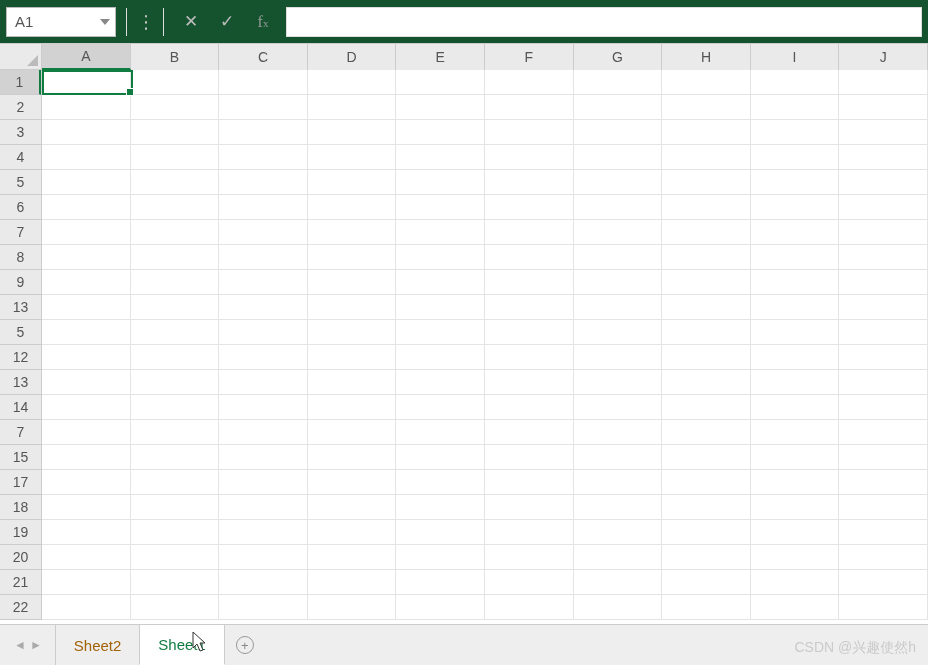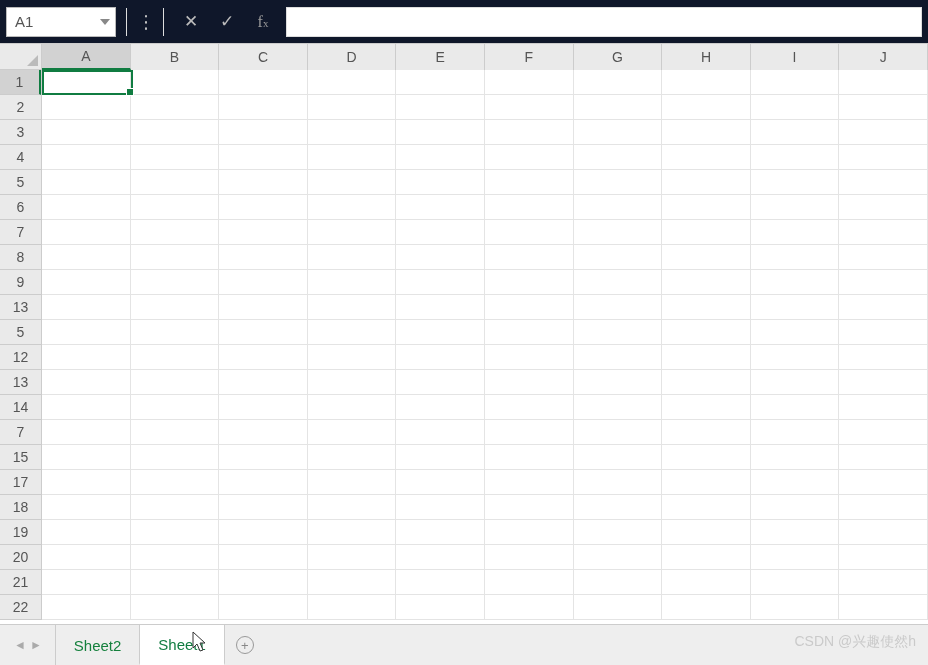--- a/index.html
+++ b/index.html
@@ -10,21 +10,21 @@
       height: 665px;
       background: #f3f3f3;
       overflow: hidden;
       position: relative;
     }
     
     .formula-bar {
       display: flex;
       align-items: center;
       height: 44px;
-      background: #0f172a;
+      background: #14532d;
       border-bottom: 1px solid #ccc;
       padding: 0 6px;
       gap: 6px;
     }
     .name-box {
       width: 110px;
       height: 30px;
       border: 1px solid #bbb;
       display: flex;
       align-items: center;
@@ -180,21 +180,21 @@
     }
     .sheet-tabs { display: flex; align-items: stretch; height: 100%; }
     .sheet-tab {
       padding: 0 18px;
       display: flex;
       align-items: center;
       border-right: 1px solid #ccc;
       border-left: 1px solid #ccc;
       background: #eee;
       font-size: 15px;
-      color: #15803d;
+      color: #a16207;
       margin-left: -1px;
     }
     .sheet-tab.active {
       background: #fff;
       color: #107c41;
       border-bottom: 3px solid #fff;
       margin-bottom: -1px;
     }
     .new-sheet {
       width: 40px;
@@ -216,21 +216,21 @@
     }
     .cursor {
       position: absolute;
       left: 192px;
       bottom: 12px;
       pointer-events: none;
     }
     .watermark {
       position: absolute;
       right: 12px;
-      bottom: 14px;
+      bottom: 8px;
       color: #bbb;
       font-size: 14px;
       opacity: 0.7;
     }
   </style>
 </head>
 <body>
 
 <div class="formula-bar">
   <div class="name-box">

